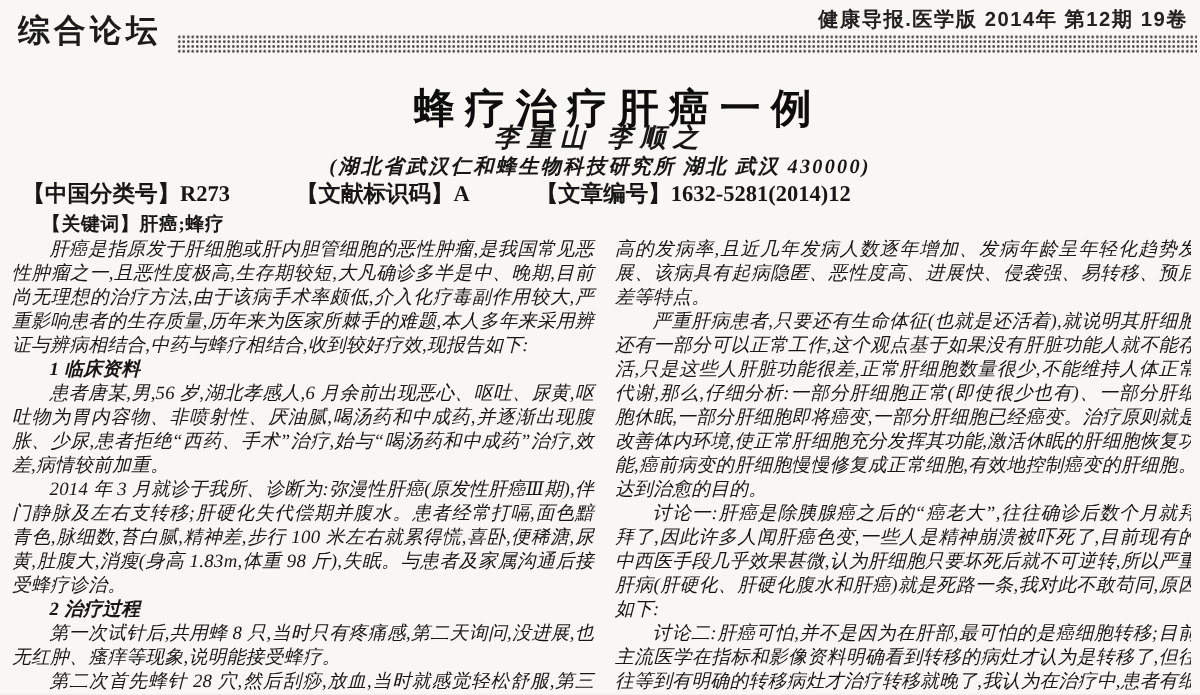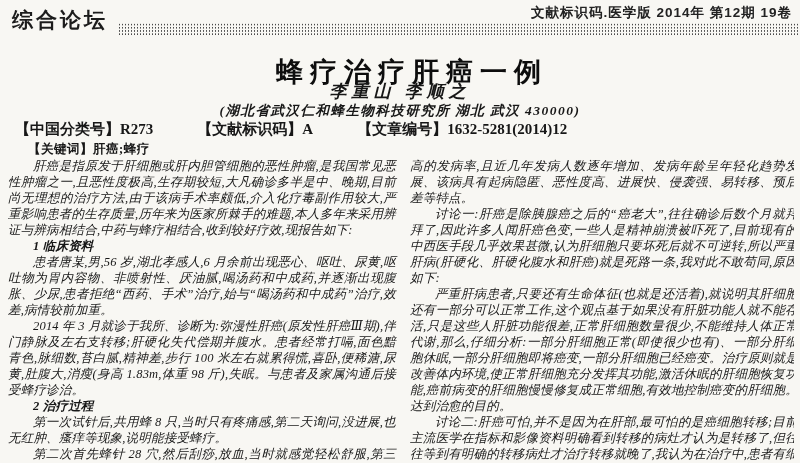--- a/index.html
+++ b/index.html
@@ -71,21 +71,21 @@
   .sec-head{margin:0;text-indent:2em;font-weight:bold;}
 </style>
 </head>
 <body>
 
 <div class="page">
 
   <div>
     <span class="section-label">综合论坛</span>
     <span class="dot-band"></span>
-    <span class="journal-info">文献标识码.医学版  2014年  第12期  19卷</span>
+    <span class="journal-info">健康导报.医学版  2014年  第12期  19卷</span>
   </div>
 
   <h1 class="title">蜂疗治疗肝癌一例</h1>
   <div class="authors">李重山  李顺之</div>
   <div class="affiliation">(湖北省武汉仁和蜂生物科技研究所  湖北  武汉  430000)</div>
 
   <div class="meta-row">
     <span>【中国分类号】R273</span>
     <span>【文献标识码】A</span>
     <span>【文章编号】1632-5281(2014)12</span>
@@ -101,21 +101,21 @@
       <p class="para">患者唐某,男,56 岁,湖北孝感人,6 月余前出现恶心、呕吐、尿黄,呕吐物为胃内容物、非喷射性、厌油腻,喝汤药和中成药,并逐渐出现腹胀、少尿,患者拒绝“西药、手术”治疗,始与“喝汤药和中成药”治疗,效差,病情较前加重。</p>
       <p class="para">2014 年 3 月就诊于我所、诊断为:弥漫性肝癌(原发性肝癌Ⅲ期),伴门静脉及左右支转移;肝硬化失代偿期并腹水。患者经常打嗝,面色黯青色,脉细数,苔白腻,精神差,步行 100 米左右就累得慌,喜卧,便稀溏,尿黄,肚腹大,消瘦(身高 1.83m,体重 98 斤),失眠。与患者及家属沟通后接受蜂疗诊治。</p>
       <p class="sec-head">2 治疗过程</p>
       <p class="para">第一次试针后,共用蜂 8 只,当时只有疼痛感,第二天询问,没进展,也无红肿、瘙痒等现象,说明能接受蜂疗。</p>
       <p class="para">第二次首先蜂针 28 穴,然后刮痧,放血,当时就感觉轻松舒服,第三天就感觉人有精神,恶心感好点,吃得也多些。</p>
 
     </div>
 
     <div class="col">
       <p class="para-cont">高的发病率,且近几年发病人数逐年增加、发病年龄呈年轻化趋势发展、该病具有起病隐匿、恶性度高、进展快、侵袭强、易转移、预后差等特点。</p>
+      <p class="para">严重肝病患者,只要还有生命体征(也就是还活着),就说明其肝细胞还有一部分可以正常工作,这个观点基于如果没有肝脏功能人就不能存活,只是这些人肝脏功能很差,正常肝细胞数量很少,不能维持人体正常代谢,那么,仔细分析:一部分肝细胞正常(即使很少也有)、一部分肝细胞休眠,一部分肝细胞即将癌变,一部分肝细胞已经癌变。治疗原则就是改善体内环境,使正常肝细胞充分发挥其功能,激活休眠的肝细胞恢复功能,癌前病变的肝细胞慢慢修复成正常细胞,有效地控制癌变的肝细胞。达到治愈的目的。</p>
       <p class="para">讨论一:肝癌是除胰腺癌之后的“癌老大”,往往确诊后数个月就拜拜了,因此许多人闻肝癌色变,一些人是精神崩溃被吓死了,目前现有的中西医手段几乎效果甚微,认为肝细胞只要坏死后就不可逆转,所以严重肝病(肝硬化、肝硬化腹水和肝癌)就是死路一条,我对此不敢苟同,原因如下:</p>
-      <p class="para">严重肝病患者,只要还有生命体征(也就是还活着),就说明其肝细胞还有一部分可以正常工作,这个观点基于如果没有肝脏功能人就不能存活,只是这些人肝脏功能很差,正常肝细胞数量很少,不能维持人体正常代谢,那么,仔细分析:一部分肝细胞正常(即使很少也有)、一部分肝细胞休眠,一部分肝细胞即将癌变,一部分肝细胞已经癌变。治疗原则就是改善体内环境,使正常肝细胞充分发挥其功能,激活休眠的肝细胞恢复功能,癌前病变的肝细胞慢慢修复成正常细胞,有效地控制癌变的肝细胞。达到治愈的目的。</p>
       <p class="para">讨论二:肝癌可怕,并不是因为在肝部,最可怕的是癌细胞转移;目前主流医学在指标和影像资料明确看到转移的病灶才认为是转移了,但往往等到有明确的转移病灶才治疗转移就晚了,我认为在治疗中,患者有细微的不适感就是早期转移的信号,早期遏制其转移才是治疗肝癌,也是治疗一切癌症的关键和难点:</p>
 
     </div>
 
   </div>
 
 </div>
 
 </body></html>

